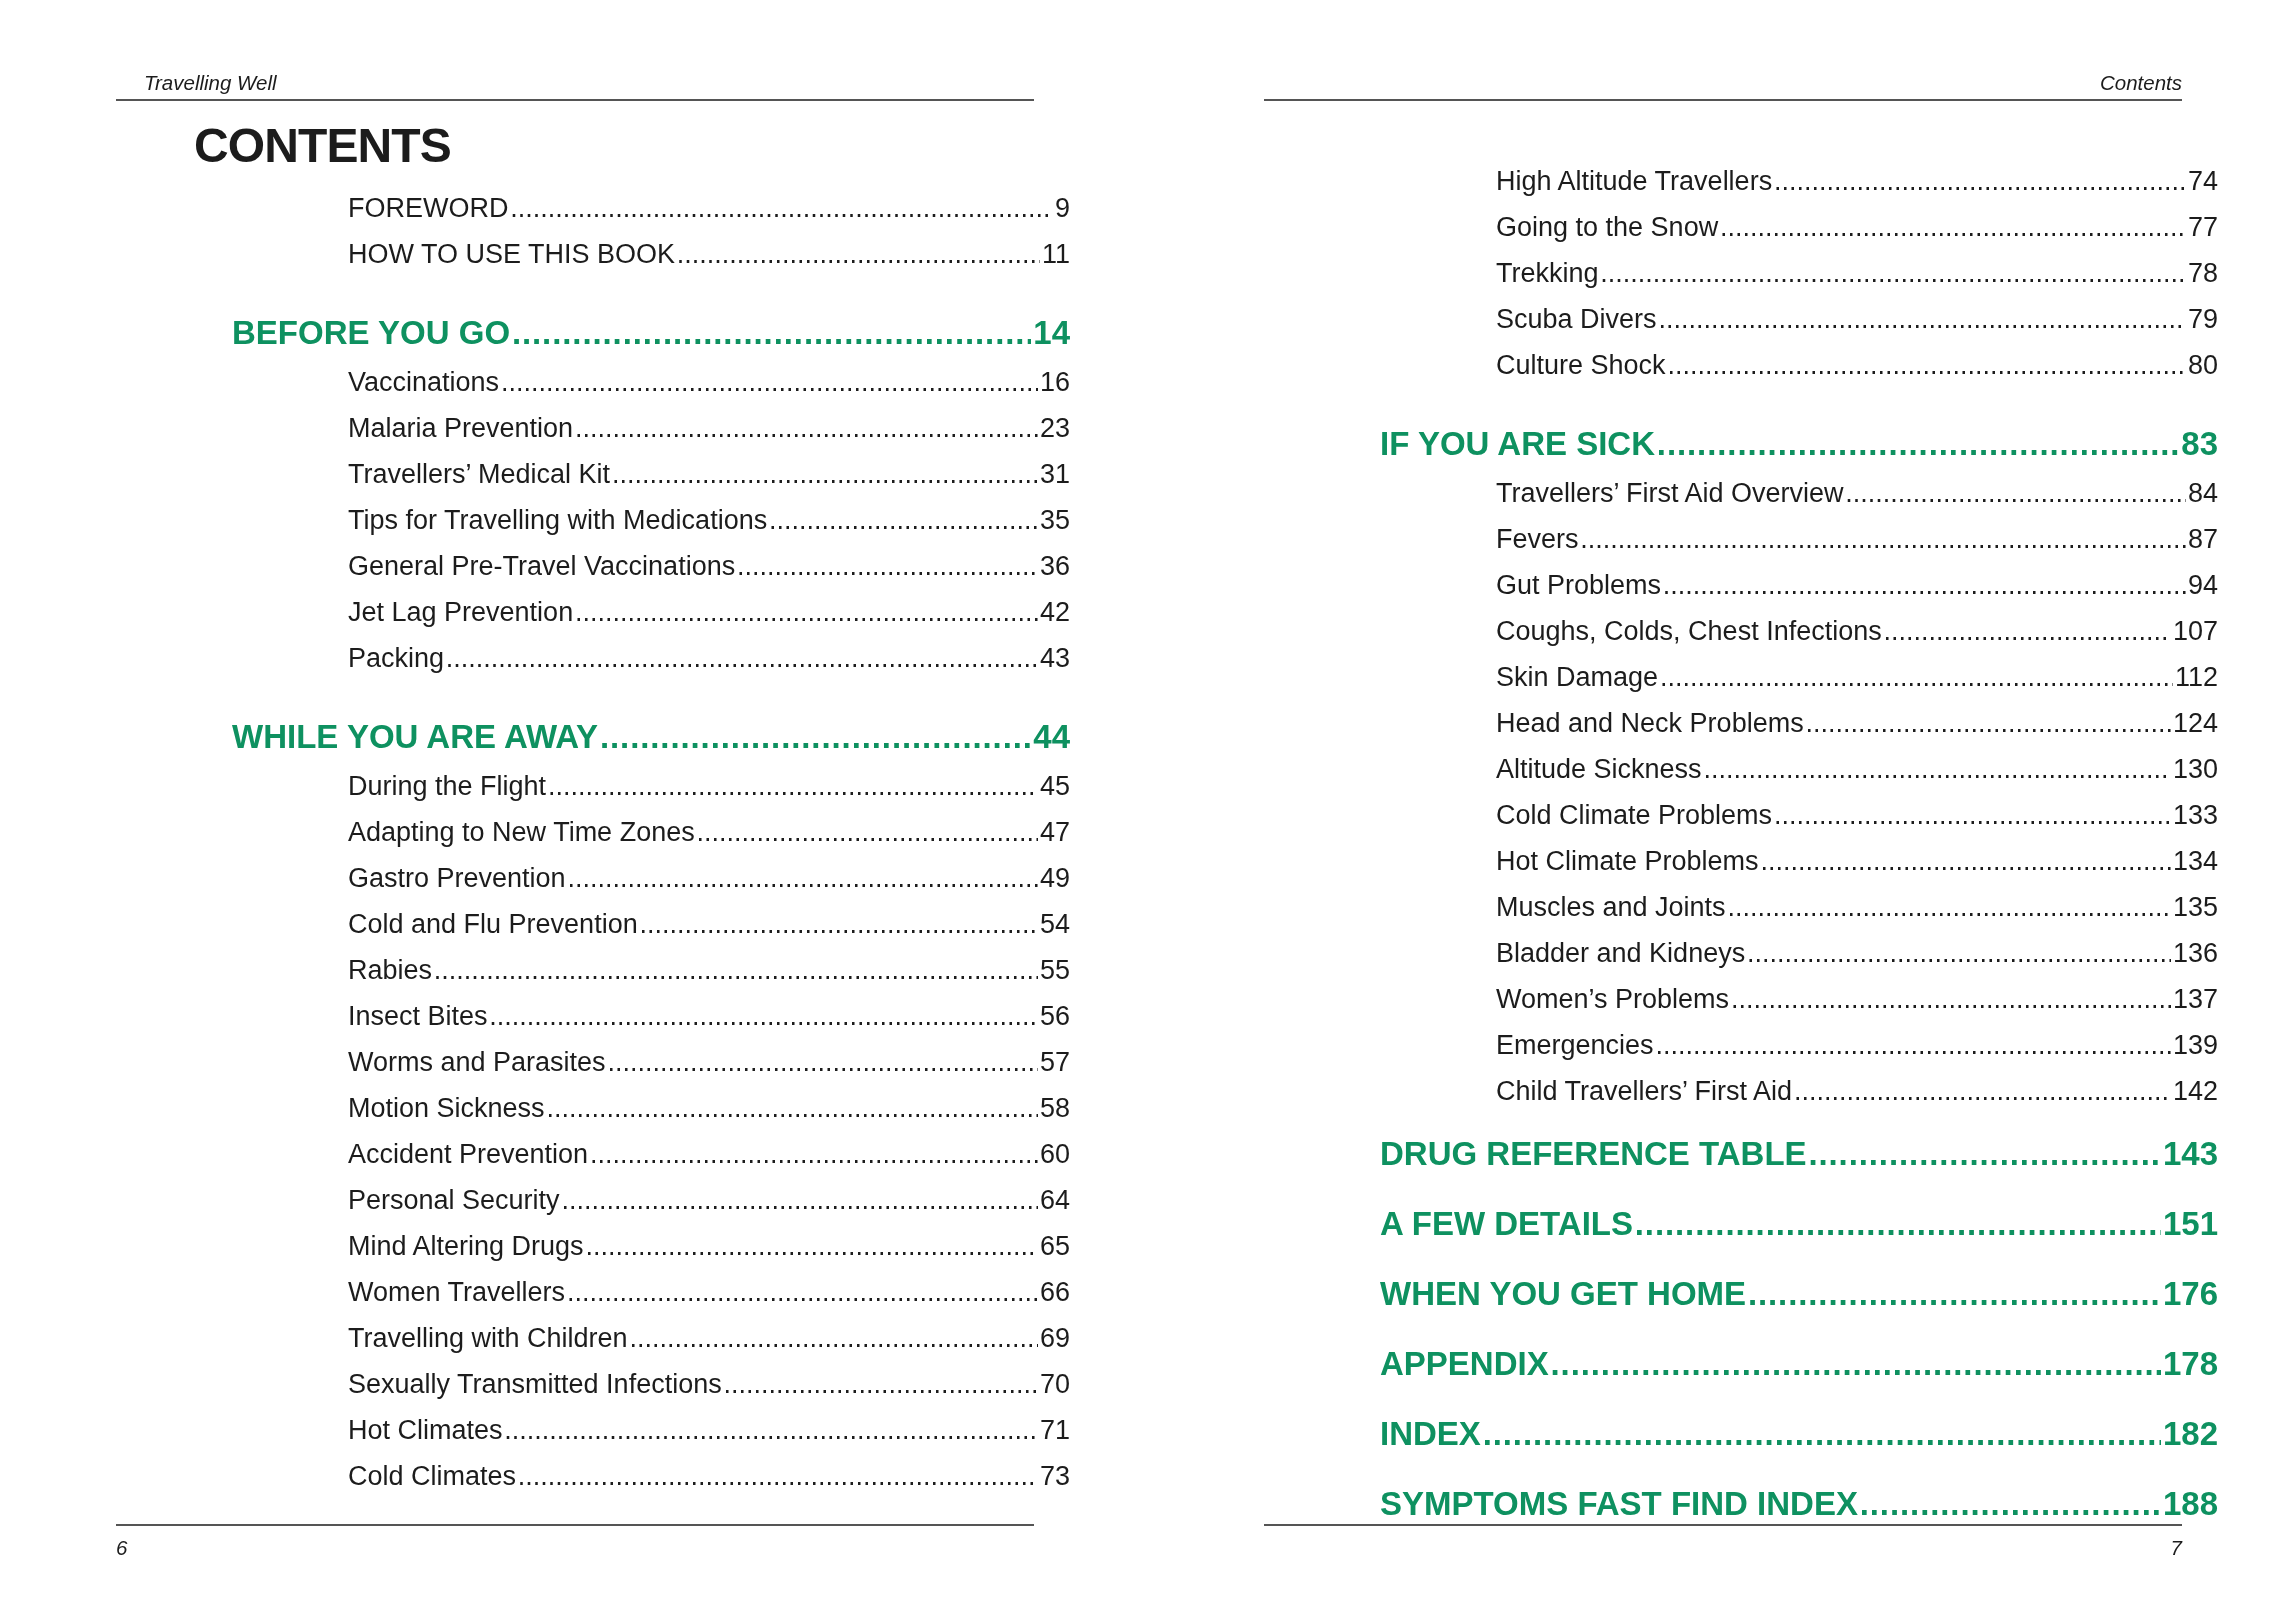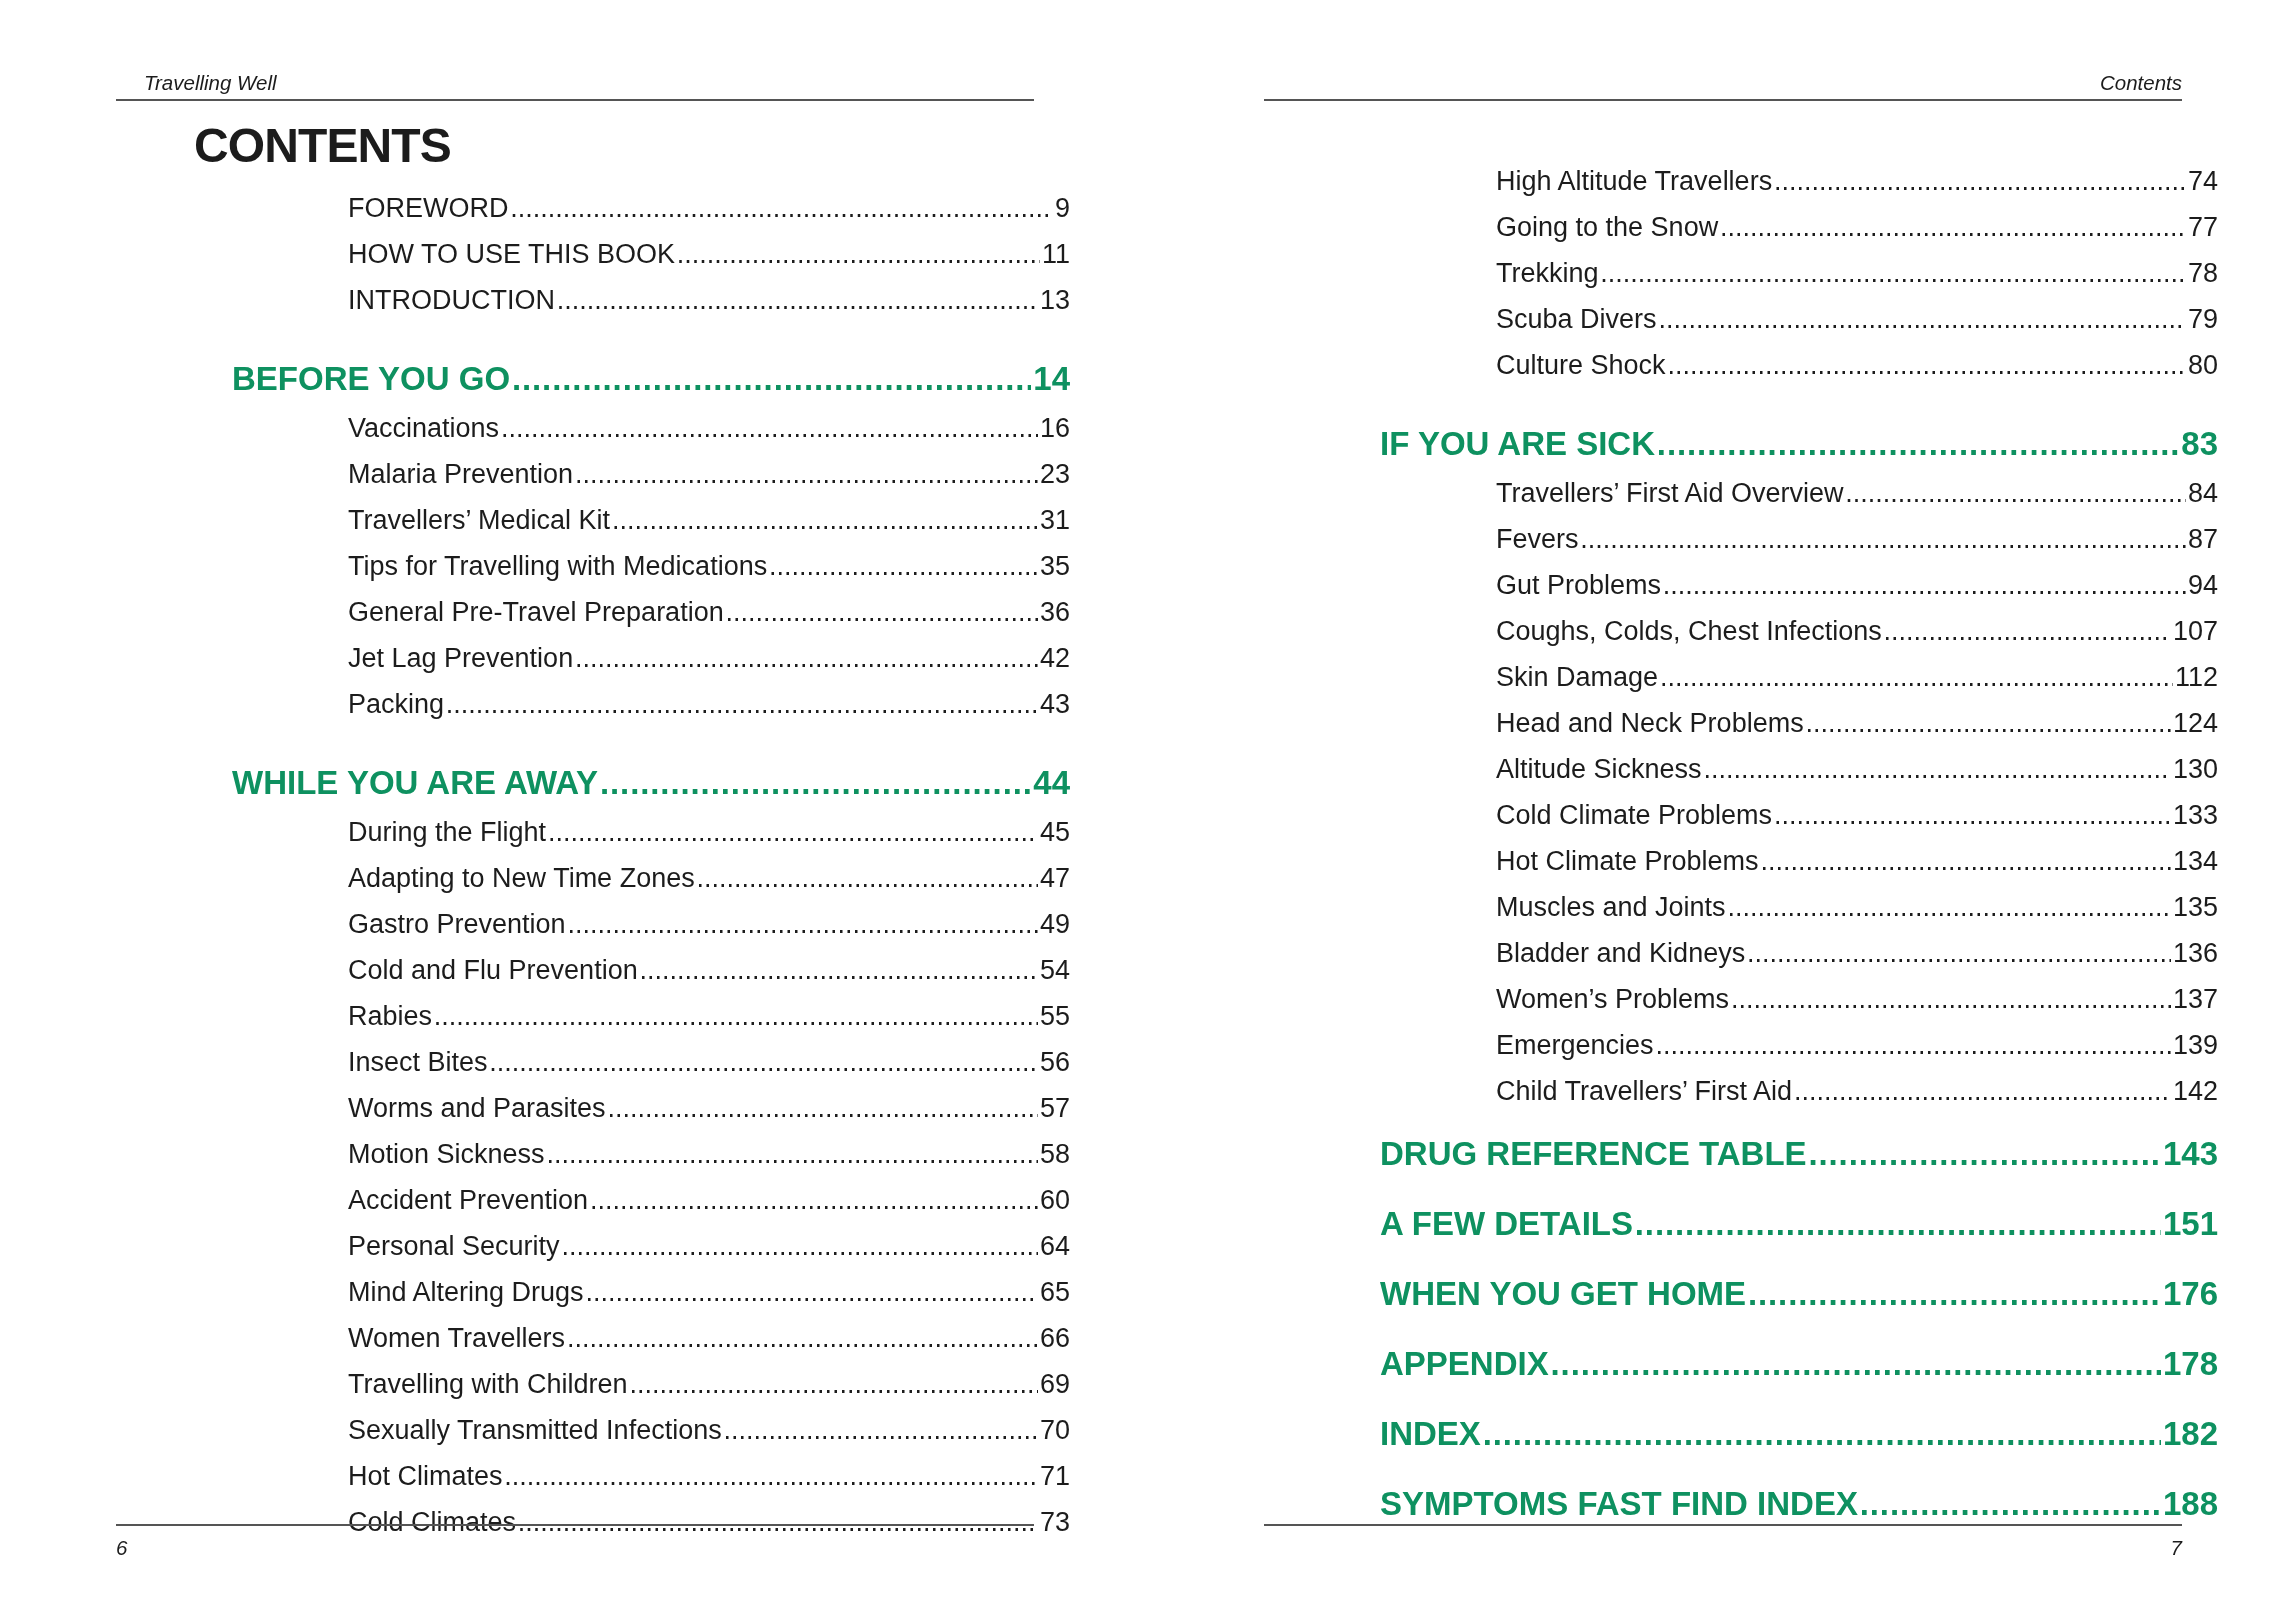--- a/index.html
+++ b/index.html
@@ -42,25 +42,20 @@
       <div class="row sub">
         <span class="lbl">FOREWORD</span>
         <span class="dots"></span>
         <span class="pg">9</span>
       </div>
       <div class="row sub">
         <span class="lbl">HOW TO USE THIS BOOK</span>
         <span class="dots"></span>
         <span class="pg">11</span>
       </div>
-      <div class="row sub">
-        <span class="lbl">INTRODUCTION</span>
-        <span class="dots"></span>
-        <span class="pg">13</span>
-      </div>
       <div class="row sec" style="margin-left: 0px;">
         <span class="lbl">BEFORE YOU GO</span>
         <span class="dots"></span>
         <span class="pg">14</span>
       </div>
       <div class="row sub">
         <span class="lbl">Vaccinations</span>
         <span class="dots"></span>
         <span class="pg">16</span>
       </div>
@@ -73,21 +68,21 @@
         <span class="lbl">Travellers’ Medical Kit</span>
         <span class="dots"></span>
         <span class="pg">31</span>
       </div>
       <div class="row sub">
         <span class="lbl">Tips for Travelling with Medications</span>
         <span class="dots"></span>
         <span class="pg">35</span>
       </div>
       <div class="row sub">
-        <span class="lbl">General Pre-Travel Preparation</span>
+        <span class="lbl">General Pre-Travel Vaccinations</span>
         <span class="dots"></span>
         <span class="pg">36</span>
       </div>
       <div class="row sub">
         <span class="lbl">Jet Lag Prevention</span>
         <span class="dots"></span>
         <span class="pg">42</span>
       </div>
       <div class="row sub">
         <span class="lbl">Packing</span>

